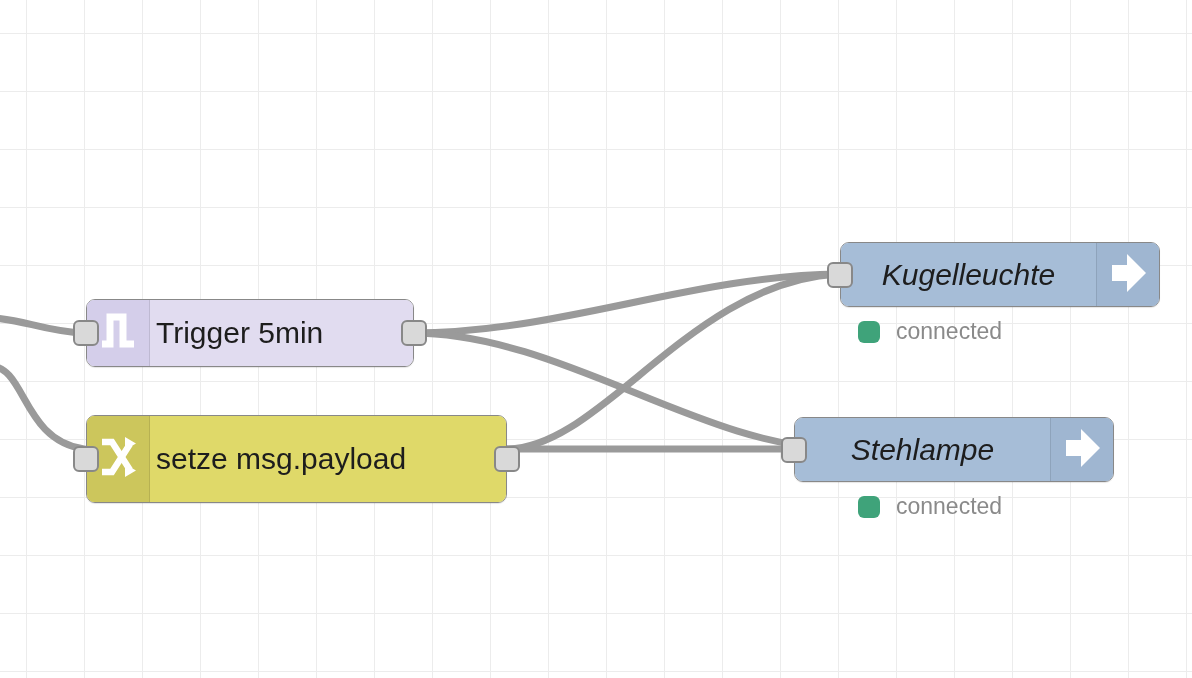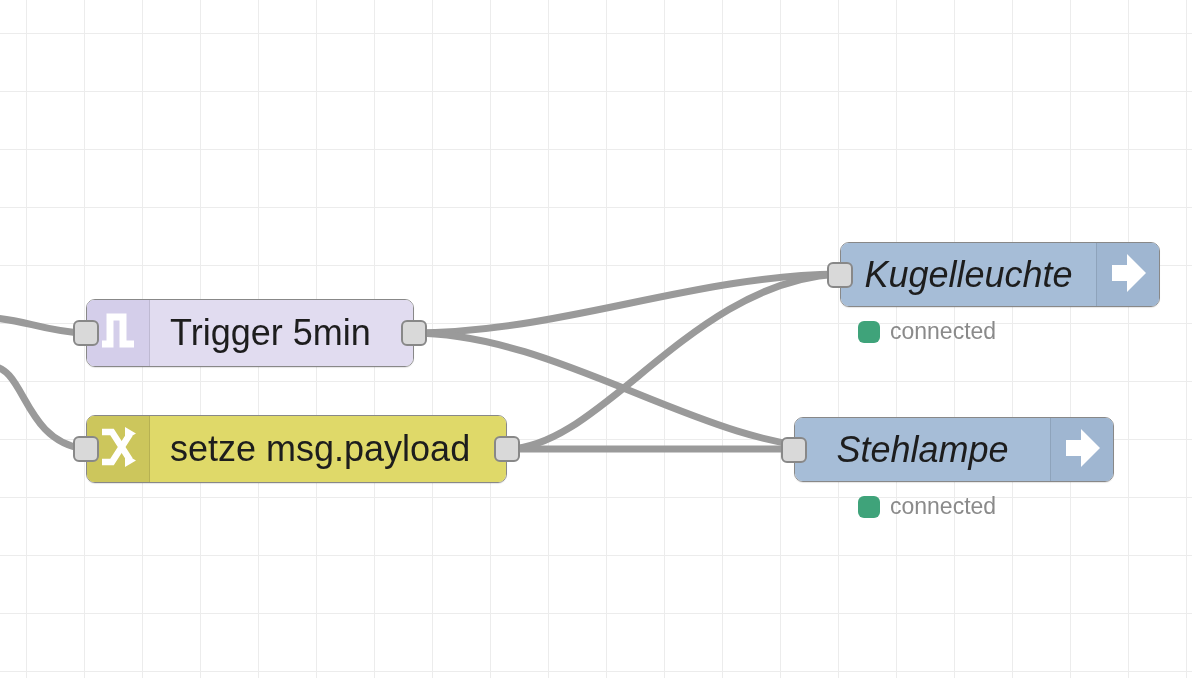--- a/index.html
+++ b/index.html
@@ -70,27 +70,27 @@
     flex: 0 0 62px;
     display: flex;
     align-items: center;
     justify-content: center;
     border-left: 1px solid rgba(0,0,0,0.10);
   }
   .node-label {
     flex: 1 1 auto;
     display: flex;
     align-items: center;
-    font-size: 36px;
+    font-size: 30px;
     color: #1d1d1d;
     white-space: nowrap;
   }
   .label-left {
     justify-content: flex-start;
-    padding-left: 20px;
+    padding-left: 6px;
   }
   .label-center {
     justify-content: center;
     font-style: italic;
   }
   
   .port {
     position: absolute;
     width: 26px;
     height: 26px;
@@ -102,21 +102,21 @@
     transform: translateY(-50%);
   }
   .port-in  { left: -14px; }
   .port-out { right: -14px; }
 
   
   .status {
     position: absolute;
     display: flex;
     align-items: center;
-    gap: 10px;
+    gap: 16px;
   }
   .status-dot {
     width: 22px;
     height: 22px;
     border-radius: 6px;
   }
   .status-text {
     font-size: 23px;
     color: #8a8a8a;
     white-space: nowrap;
@@ -152,21 +152,21 @@
             <path d="M1,32 L9,32 L9,5 L22,5 L22,32 L33,32" fill="none" stroke="#ffffff" stroke-width="7" stroke-linejoin="miter" stroke-linecap="butt"></path>
           </svg>
         </span>
       </div>
       <div class="node-label label-left">Trigger 5min</div>
     </div>
     <div class="port port-in"></div>
     <div class="port port-out"></div>
   </div>
 
-  <div class="node" id="node-change" style="left:86px; top:415px; width:421px; height:68px;align-items:center;">
+  <div class="node" id="node-change" style="left:86px; top:415px; width:421px; height:88px;align-items:center;">
     <div class="node-inner" style="background: rgb(223, 217, 105);">
       <div class="icon-strip" style="background: rgb(204, 198, 92);">
         <span>
           <svg width="38" height="40" viewBox="0 0 38 40">
             <path d="M3,5 L13,5 L31,33" fill="none" stroke="#ffffff" stroke-width="6.5" stroke-linecap="butt"></path>
             <path d="M3,35 L13,35 L31,7" fill="none" stroke="#ffffff" stroke-width="6.5" stroke-linecap="butt"></path>
             <path d="M26,0 L37,6.5 L26,13 Z" fill="#ffffff"></path>
             <path d="M26,27 L37,33.5 L26,40 Z" fill="#ffffff"></path>
           </svg>
         </span>

